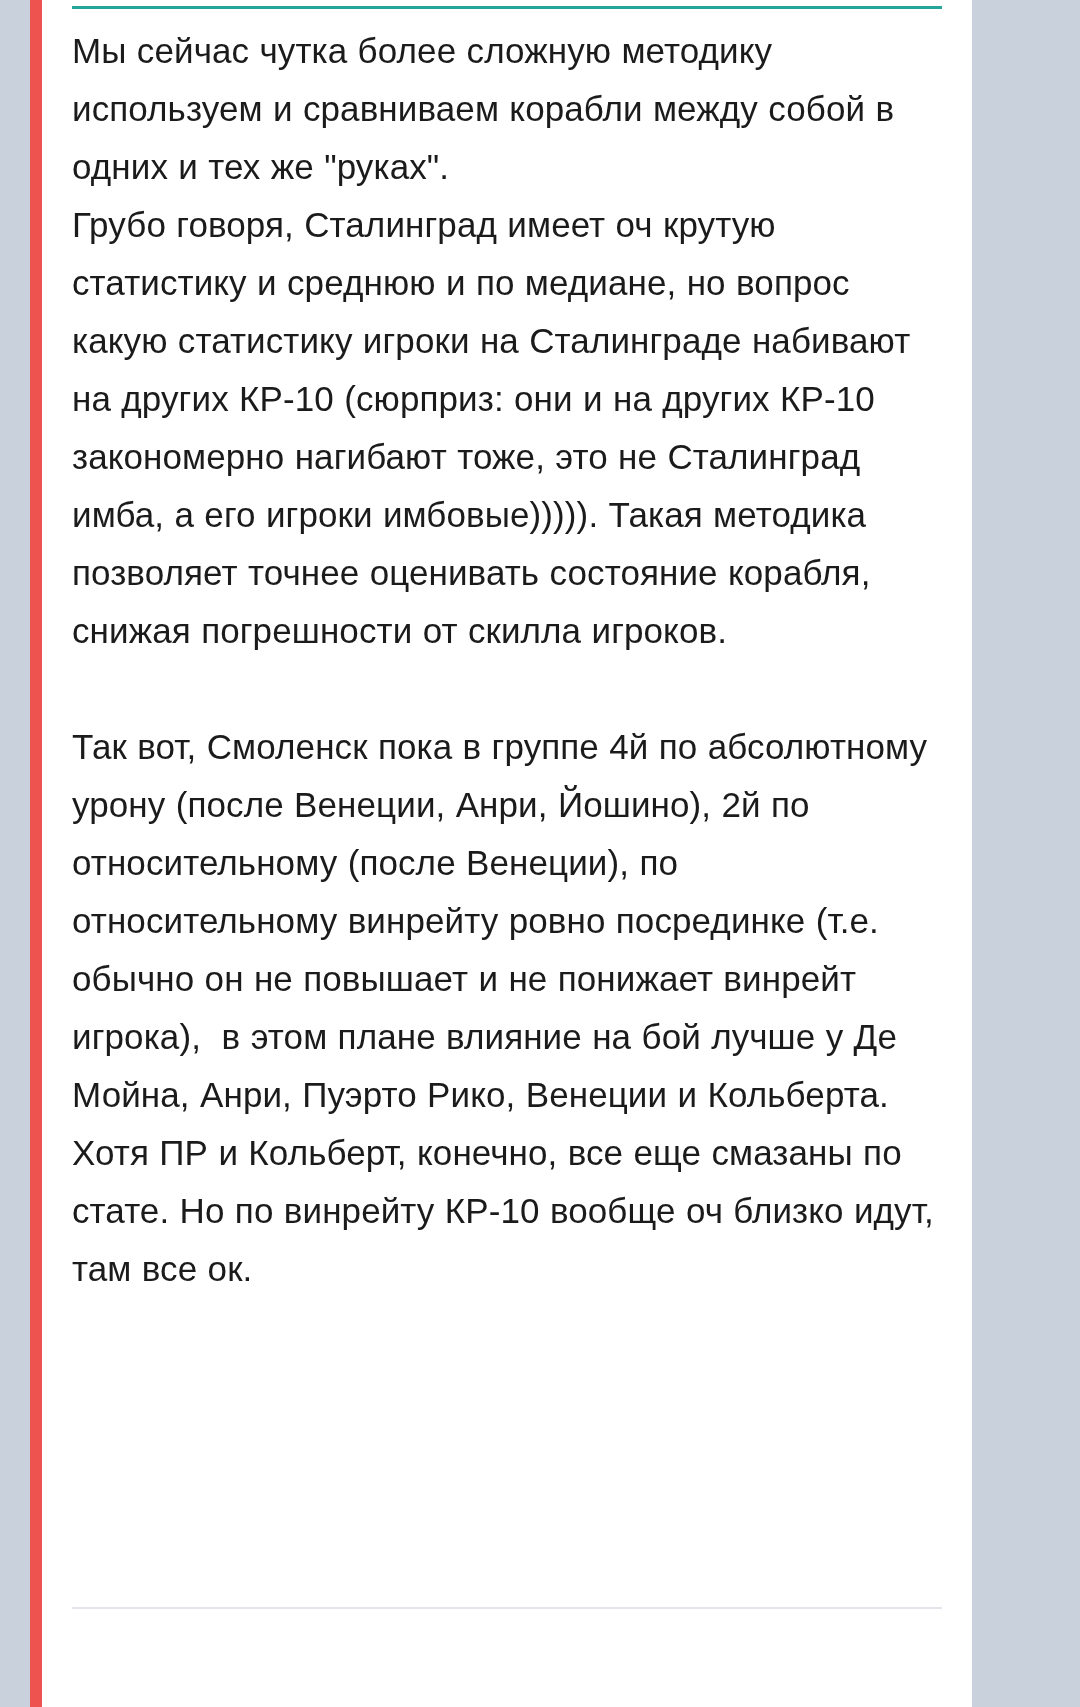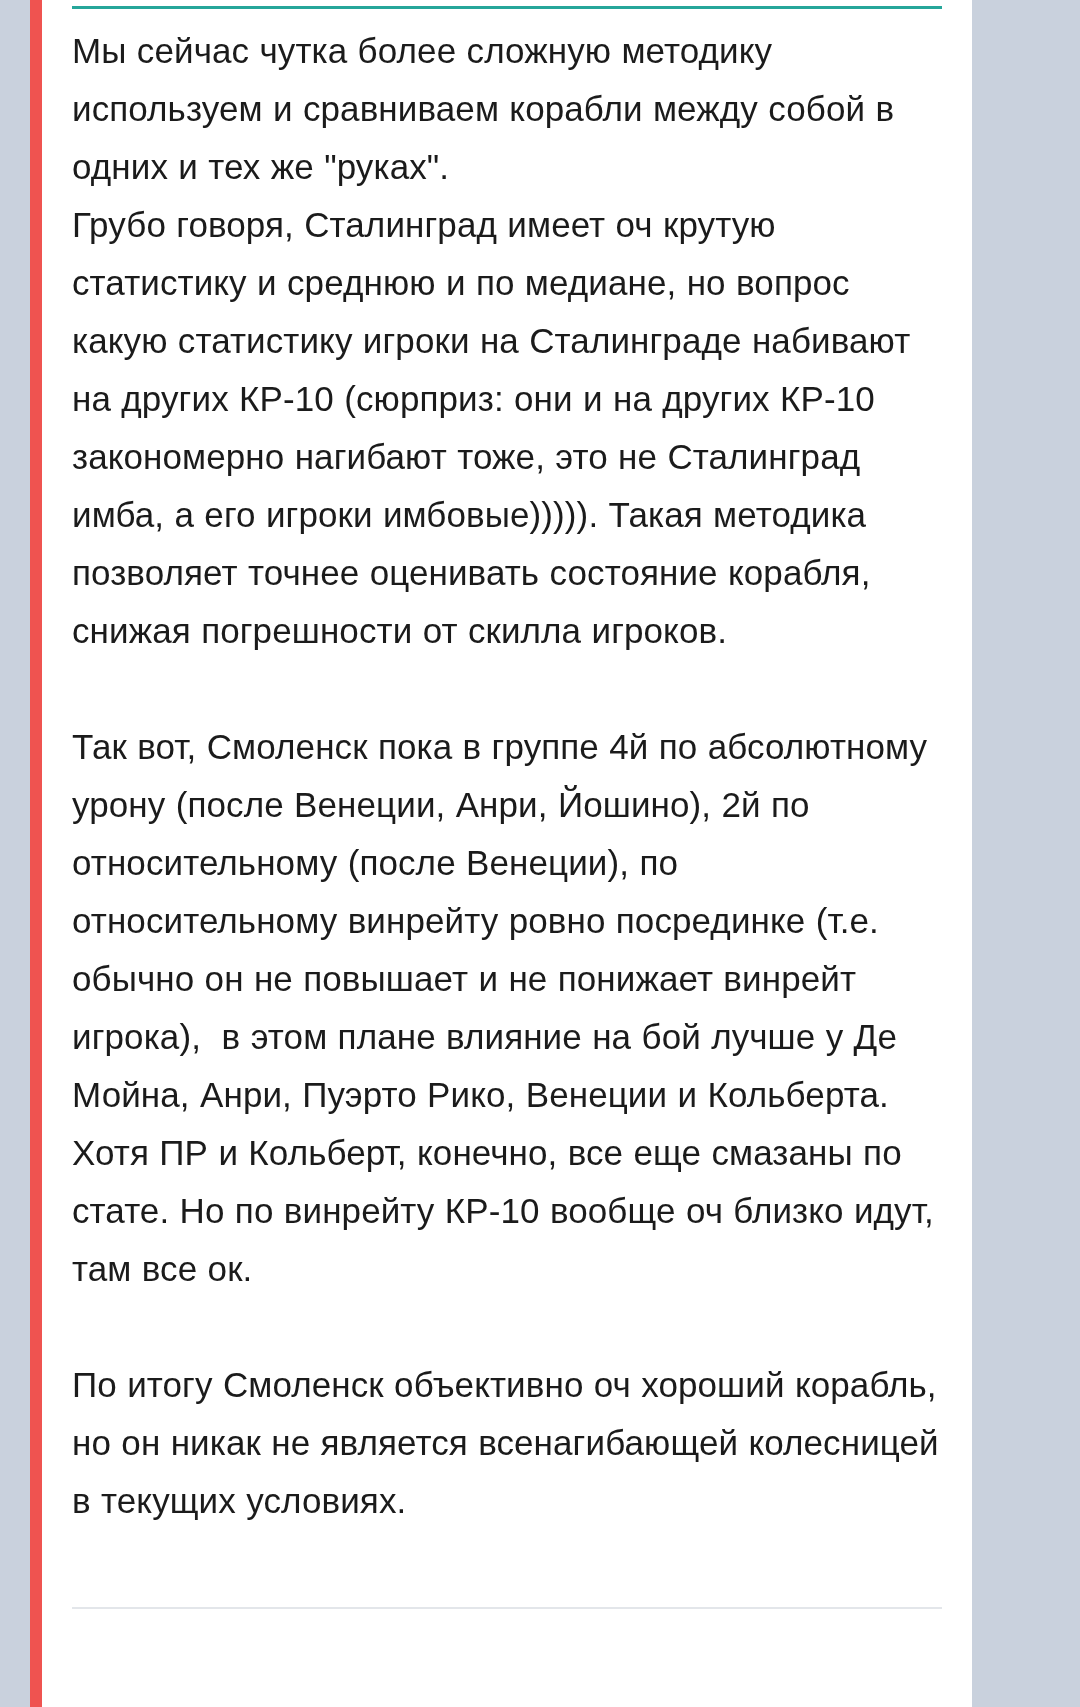--- a/index.html
+++ b/index.html
@@ -90,21 +90,20 @@
   <div class="card">
 
     <div class="accent-bar"></div>
 
     <div class="top-rule"></div>
 
     <div class="content">
       <p class="para">Мы сейчас чутка более сложную методику используем и сравниваем корабли между собой в одних и тех же "руках".
 Грубо говоря, Сталинград имеет оч крутую статистику и среднюю и по медиане, но вопрос какую статистику игроки на Сталинграде набивают на других КР-10 (сюрприз: они и на других КР-10 закономерно нагибают тоже, это не Сталинград имба, а его игроки имбовые))))). Такая методика позволяет точнее оценивать состояние корабля, снижая погрешности от скилла игроков.</p>
       <p class="para">Так вот, Смоленск пока в группе 4й по абсолютному урону (после Венеции, Анри, Йошино), 2й по относительному (после Венеции), по относительному винрейту ровно посрединке (т.е. обычно он не повышает и не понижает винрейт игрока),  в этом плане влияние на бой лучше у Де Мойна, Анри, Пуэрто Рико, Венеции и Кольберта. Хотя ПР и Кольберт, конечно, все еще смазаны по стате. Но по винрейту КР-10 вообще оч близко идут, там все ок.</p>
-      <p class="para">По итогу Смоленск объективно оч хороший корабль, но он никак не является всенагибающей колесницей в текущих условиях.</p>
     </div>
 
     <div class="bottom-rule"></div>
 
   </div>
 
   <div class="scrollbar-track"></div>
 
 </div>
 

